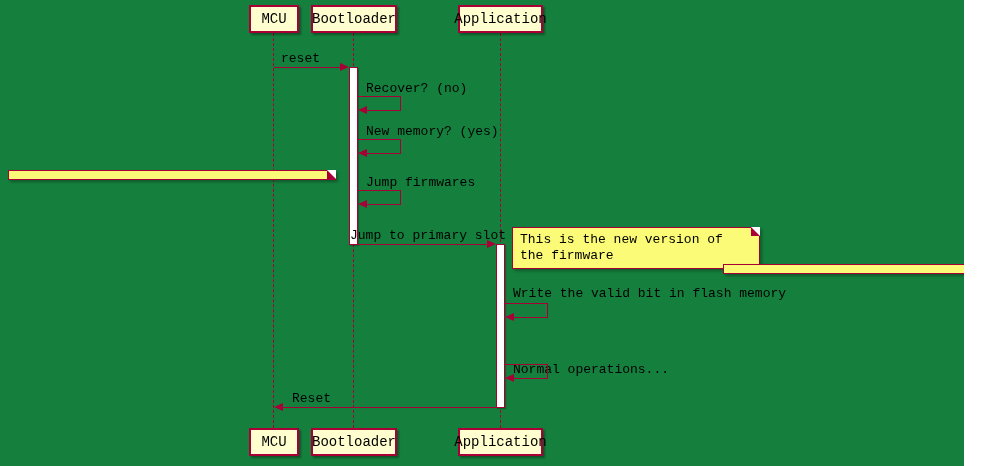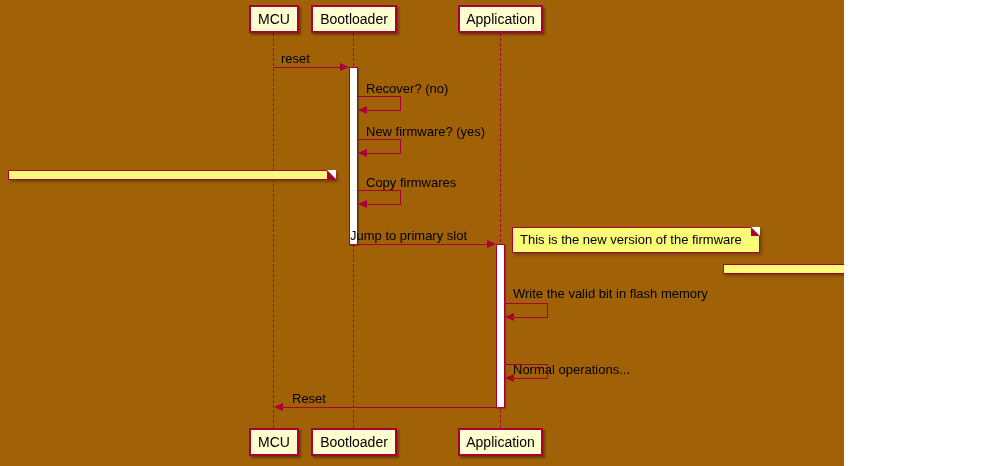--- a/index.html
+++ b/index.html
@@ -1,18 +1,18 @@
 <!DOCTYPE html>
 <html><head>
 <meta charset="utf-8">
 <style>
   html,body { margin:0; padding:0; background:#ffffff; }
   .stage {
-    position:relative; width:844px; height:466px; background:#a16207;
-    font-family:Liberation Sans, sans-serif; color:#000000; overflow:hidden;
+    position:relative; width:964px; height:466px; background:#15803d;
+    font-family:Liberation Mono, monospace; color:#000000; overflow:hidden;
   }
   .participant {
     position:absolute; height:28px; box-sizing:border-box;
     background:#FEFECE; border:2px solid #A80036;
     box-shadow:2px 2px 2px rgba(0,0,0,0.35);
     display:flex; align-items:center; justify-content:center;
     font-size:14px; white-space:nowrap;
   }
   .lifeline { position:absolute; width:0; border-left:1px dashed #A80036; }
   .activation {
@@ -67,29 +67,29 @@
 
   <div>
     <div class="mlabel" style="left:366px; top:81px">Recover? (no)</div>
     <div class="hline" style="left:358px; top:96px; width:43px"></div>
     <div class="vline" style="left:400px; top:96px; height:15px"></div>
     <div class="hline" style="left:367px; top:110px; width:34px"></div>
     <div class="head-l" style="left:358px; top:106px"></div>
   </div>
 
   <div>
-    <div class="mlabel" style="left:366px; top:124px">New firmware? (yes)</div>
+    <div class="mlabel" style="left:366px; top:124px">New memory? (yes)</div>
     <div class="hline" style="left:358px; top:139px; width:43px"></div>
     <div class="vline" style="left:400px; top:139px; height:15px"></div>
     <div class="hline" style="left:367px; top:153px; width:34px"></div>
     <div class="head-l" style="left:358px; top:149px"></div>
   </div>
 
   <div>
-    <div class="mlabel" style="left:366px; top:175px">Copy firmwares</div>
+    <div class="mlabel" style="left:366px; top:175px">Jump firmwares</div>
     <div class="hline" style="left:358px; top:190px; width:43px"></div>
     <div class="vline" style="left:400px; top:190px; height:15px"></div>
     <div class="hline" style="left:367px; top:204px; width:34px"></div>
     <div class="head-l" style="left:358px; top:200px"></div>
   </div>
 
   <div class="note" style="left:8px; top:170px; width:328px">
     <div class="note-fold"></div>
   </div>
 

